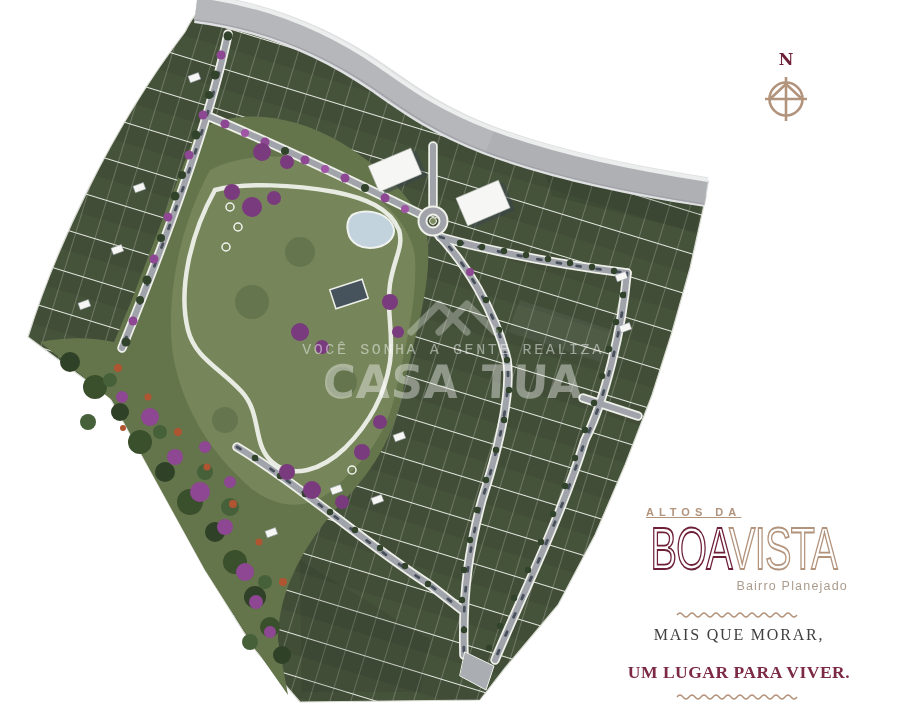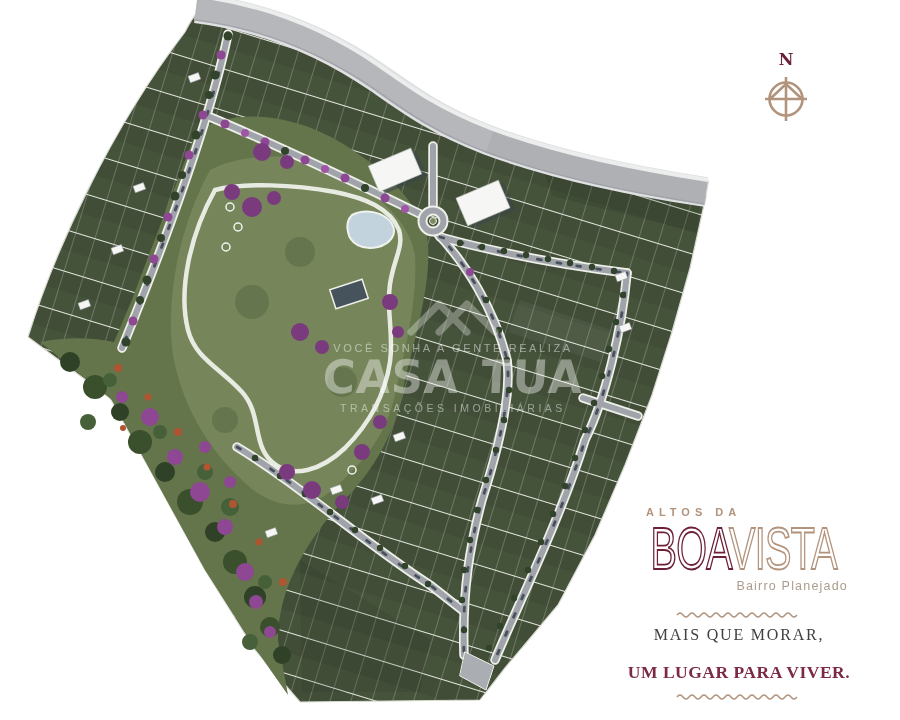--- a/index.html
+++ b/index.html
@@ -16,22 +16,22 @@
   }
   .map-svg{position:absolute;left:0;top:0;}
 
   
   .watermark{
     position:absolute;left:288px;top:290px;width:330px;
     text-align:center;color:var(--wm-color);pointer-events:none;
   }
   .wm-icon{opacity:.30;display:block;margin:0 auto 2px auto;}
   .wm-top{
-    font-size:11px;letter-spacing:2.6px;opacity:.48;white-space:nowrap;
-    font-family:Liberation Sans, sans-serif;
+    font-size:15px;letter-spacing:2.6px;opacity:.48;white-space:nowrap;
+    font-family:Liberation Mono, monospace;
   }
   .wm-brand{
     font-size:46px;font-weight:bold;line-height:1.0;opacity:.40;
     letter-spacing:1px;word-spacing:6px;white-space:nowrap;
     transform:scaleX(.96) skewX(-3deg);transform-origin:center;
     font-family:"DejaVu Sans","Liberation Sans",sans-serif;
   }
   .wm-bottom{
     margin-top:2px;font-size:10.5px;letter-spacing:3.5px;opacity:.46;white-space:nowrap;
   }
@@ -41,21 +41,21 @@
   .compass-n{
     font-family:"DejaVu Serif","Liberation Serif",serif;
     font-weight:bold;font-size:16px;color:var(--maroon);line-height:1;
   }
   .compass svg{display:block;margin:1px auto 0 auto;}
 
   
   .brand{position:absolute;left:616px;top:506px;width:246px;text-align:center;}
   .brand .kicker{
     text-align:left;margin-left:30px;font-size:11px;letter-spacing:5px;
-    color:var(--tan);font-weight:bold;
+    color:var(--tan);font-weight:bold;text-decoration:underline;
   }
   .logotype{
     margin-top:1px;white-space:nowrap;line-height:1;
     font-size:55px;font-weight:400;letter-spacing:-1px;
     transform:scale(.72,1.08);transform-origin:center top;
   }
   .logotype span{color:transparent;-webkit-text-stroke-width:1.7px;}
   .logotype .boa{-webkit-text-stroke-color:var(--maroon);}
   .logotype .vista{-webkit-text-stroke-color:var(--tan);}
   @supports not (-webkit-text-stroke-width:1px){
@@ -344,21 +344,20 @@
 
   <div class="watermark">
     <svg class="wm-icon" width="96" height="50" viewBox="0 0 96 50">
       <g fill="none" stroke="#ffffff" stroke-width="7" stroke-linecap="round" stroke-linejoin="round">
         <path d="M6,42 L34,14 L62,42"></path>
         <path d="M34,42 L62,14 L90,42"></path>
       </g>
     </svg>
     <div class="wm-top">VOCÊ SONHA A GENTE REALIZA</div>
     <div class="wm-brand">CASA TUA</div>
-    <div class="wm-bottom">TRANSAÇÕES IMOBILIÁRIAS</div>
   </div>
 
   <div class="compass">
     <div class="compass-n">N</div>
     <svg width="74" height="60" viewBox="0 0 74 60">
       <g fill="none" stroke="#b2937c" stroke-width="2.6">
         <circle cx="37" cy="30" r="16.5"></circle>
         <path d="M37,8 L37,52"></path>
         <path d="M16,30 L58,30"></path>
         <path d="M21,30 L37,15 L53,30"></path>

